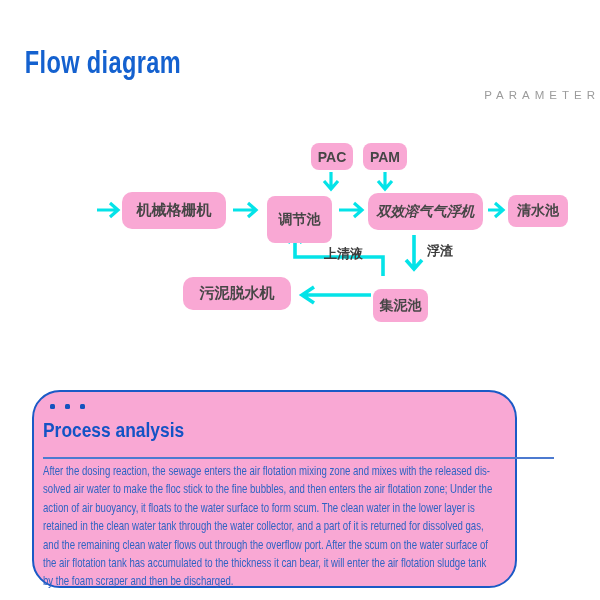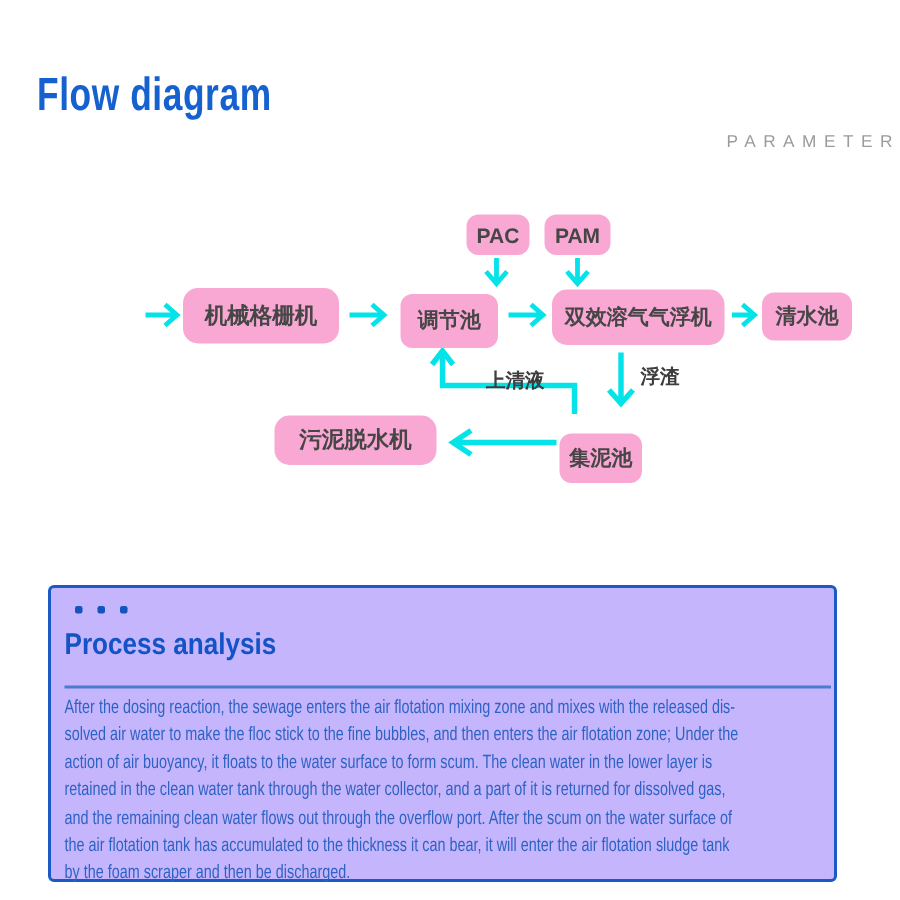--- a/index.html
+++ b/index.html
@@ -13,22 +13,22 @@
             color:#9b9b9b;font-size:11.5px;letter-spacing:5px;padding-left:5px;box-sizing:border-box;}
   
   .flow{position:absolute;inset:0;}
   .flow svg{position:absolute;left:0;top:0;}
   .node{position:absolute;background:#f9a8d4;border-radius:10px;display:flex;
         align-items:center;justify-content:center;color:#464646;font-weight:bold;
         font-size:14px;white-space:nowrap;}
   .node.sm{border-radius:8px;}
   .edge-label{position:absolute;color:#3d3d3d;font-weight:bold;font-size:13px;white-space:nowrap;}
   
-  .panel{position:absolute;left:32px;top:390px;width:526px;height:198px;box-sizing:border-box;
-         border:2.5px solid #1b5ac6;border-radius:4px;background:#c4b5fd;}
+  .panel{position:absolute;left:32px;top:390px;width:485px;height:198px;box-sizing:border-box;
+         border:2.5px solid #1b5ac6;border-radius:28px;background:#f9a8d4;}
   .dots{position:absolute;left:16px;top:12px;display:flex;gap:10px;}
   .dot{width:5px;height:5px;background:#1553be;border-radius:1.5px;}
   .analysis-heading{position:absolute;left:9px;top:26px;margin:0;color:#1453c5;
                     font-size:20px;font-weight:bold;line-height:24px;white-space:nowrap;}
   .analysis-heading .condense{display:inline-block;transform:scaleX(0.87);transform-origin:left center;}
   .divider{position:absolute;left:9px;top:65px;width:511px;height:1.5px;background:#4c7ad0;}
   .body-lines{position:absolute;left:9px;top:70px;width:690px;
               transform:scaleX(0.75);transform-origin:left top;
               color:#2f63c3;font-size:12.8px;line-height:18.4px;}
   .body-lines div{white-space:nowrap;}
@@ -48,24 +48,24 @@
       <path d="M339 210 H362 M354 203 L362 210 L354 217"></path>
       <path d="M488 210 H503 M495 203 L503 210 L495 217"></path>
       <path d="M331 172 V189 M324 181 L331 189 L338 181"></path>
       <path d="M385 172 V189 M378 181 L385 189 L392 181"></path>
       <path stroke-width="3.6" d="M414 235 V269 M406 260 L414 269 L422 260"></path>
       <path stroke-width="3.6" d="M371 295 H303 M314 287 L302 295 L314 303"></path>
       <path stroke-width="3.6" d="M383 276 V257 H295 V235 M288 243 L295 234 L302 243"></path>
     </svg>
 
     <div class="node" style="left:122px;top:192px;width:104px;height:37px;font-size:15px;">机械格栅机</div>
-    <div class="node sm" style="left:267px;top:196px;width:65px;height:36px;">调节池</div>
+    <div class="node sm" style="left:267px;top:196px;width:65px;height:47px;">调节池</div>
     <div class="node sm" style="left:311px;top:143px;width:42px;height:27px;">PAC</div>
     <div class="node sm" style="left:363px;top:143px;width:44px;height:27px;">PAM</div>
-    <div class="node" style="left:368px;top:193px;width:115px;height:37px;">双效溶气气浮机</div>
+    <div class="node" style="left:368px;top:193px;width:115px;height:37px;font-style:italic;">双效溶气气浮机</div>
     <div class="node sm" style="left:508px;top:195px;width:60px;height:32px;">清水池</div>
     <div class="node sm" style="left:373px;top:276px;width:55px;height:33px;margin-top:13px;">集泥池</div>
     <div class="node" style="left:183px;top:277px;width:108px;height:33px;font-size:15px;">污泥脱水机</div>
 
     <div class="edge-label" style="left:324px;top:245px;">上清液</div>
     <div class="edge-label" style="left:427px;top:242px;">浮渣</div>
   </div>
 
   <div class="panel">
     <div class="dots">

